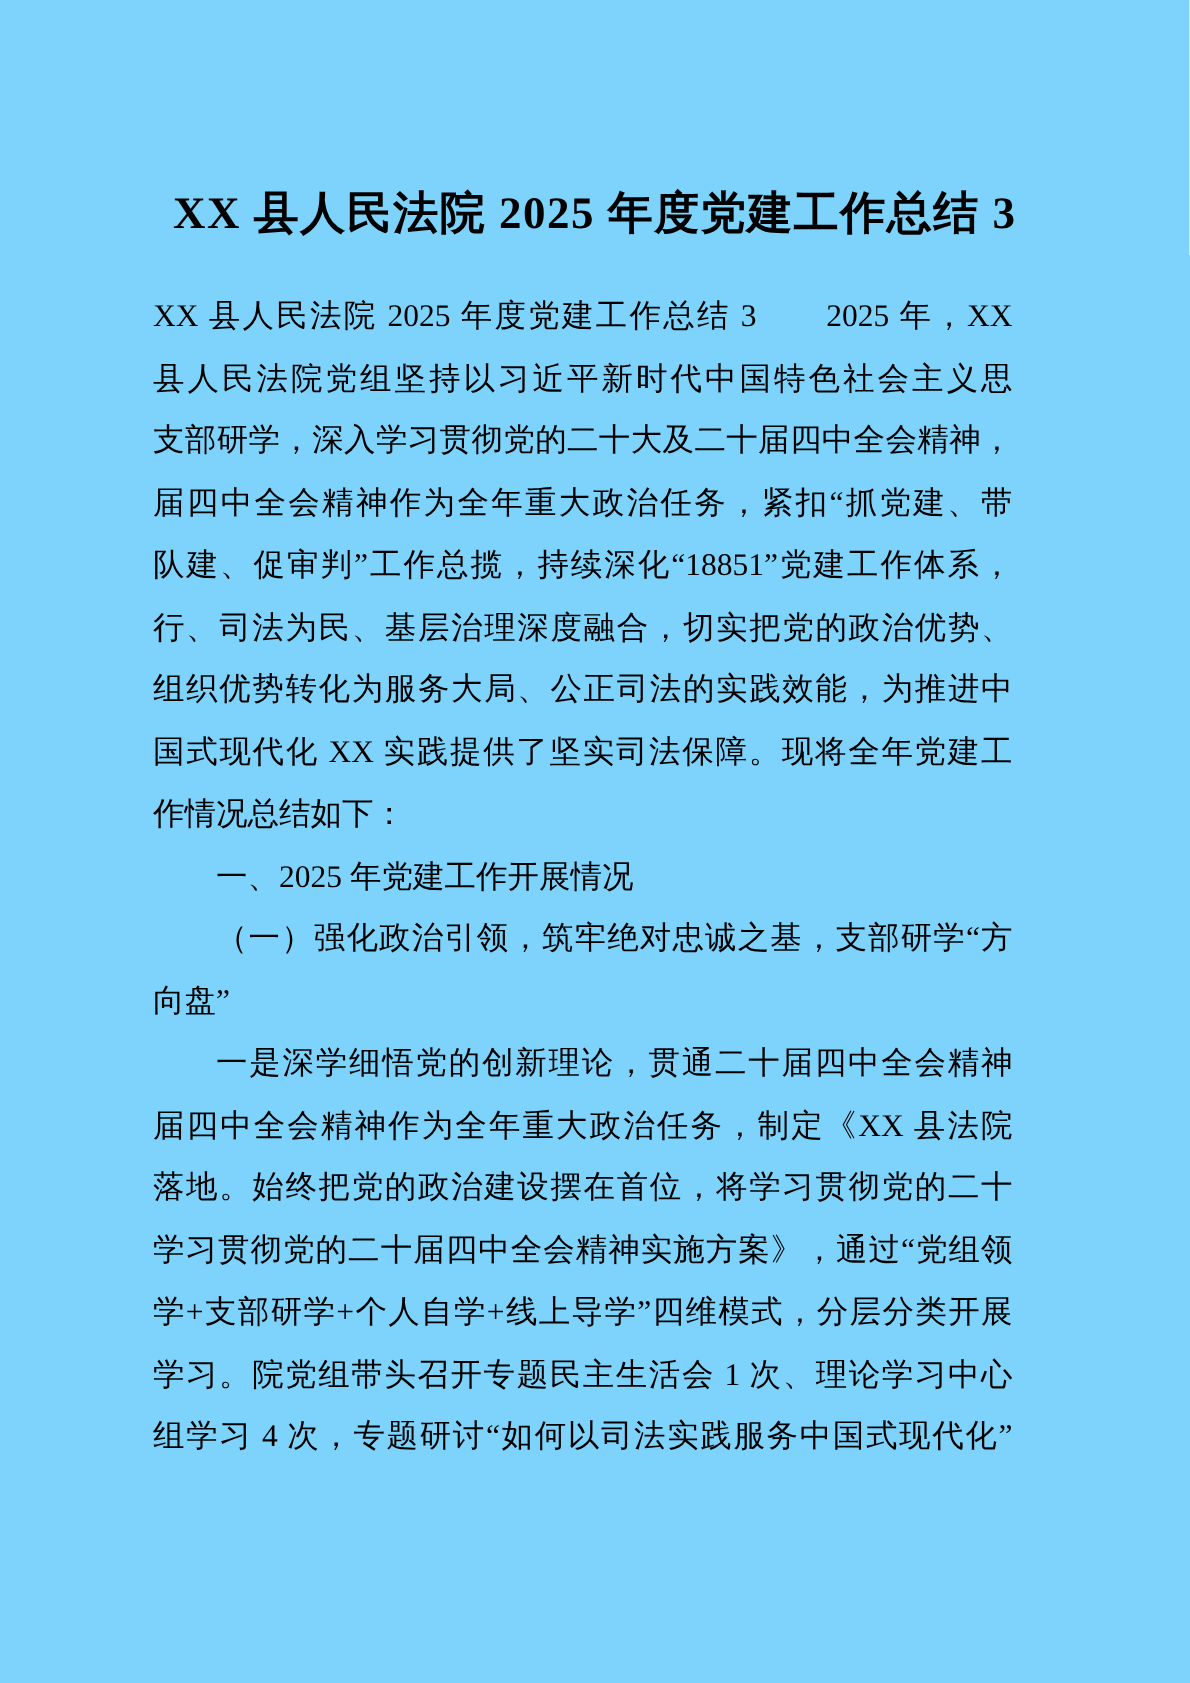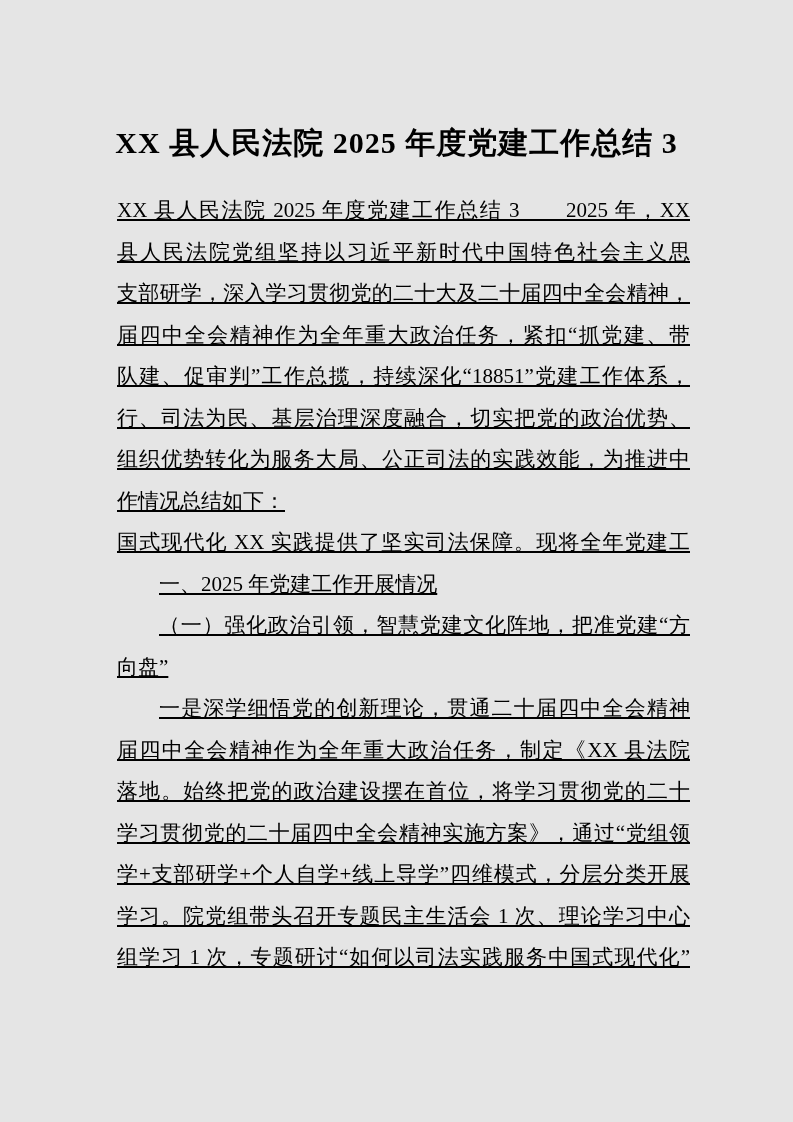--- a/index.html
+++ b/index.html
@@ -4,44 +4,43 @@
 <style>
   html, body {
     margin: 0;
     padding: 0;
     background: #ffffff;
   }
   .page {
     position: relative;
     width: 793px;
     height: 1122px;
-    background: #e5e5e5;
+    background: #7dd3fc;
     overflow: hidden;
     font-family: "Liberation Serif", "DejaVu Serif", serif;
     color: #000000;
   }
   .doc-title {
     position: absolute;
     top: 121px;
     left: 0;
     width: 100%;
     margin: 0;
     text-align: center;
     font-size: 30px;
     line-height: 44px;
     font-weight: bold;
     letter-spacing: 1px;
     white-space: nowrap;
   }
   .doc-body {
     position: absolute;
-    left: 117px;
+    left: 102px;
     top: 190px;
     width: 573px;
-    text-decoration: underline;
   }
   .line {
     font-size: 21px;
     line-height: 41.5px;
     height: 41.5px;
     white-space: nowrap;
     text-align: justify;
     text-align-last: justify;
   }
   .line.para-end {
@@ -58,26 +57,26 @@
 <div class="page">
   <h1 class="doc-title">XX 县人民法院 2025 年度党建工作总结 3</h1>
   <div class="doc-body">
       <div class="line">XX 县人民法院 2025 年度党建工作总结 3　　2025 年，XX</div>
       <div class="line">县人民法院党组坚持以习近平新时代中国特色社会主义思</div>
       <div class="line">支部研学，深入学习贯彻党的二十大及二十届四中全会精神，</div>
       <div class="line">届四中全会精神作为全年重大政治任务，紧扣“抓党建、带</div>
       <div class="line">队建、促审判”工作总揽，持续深化“18851”党建工作体系，</div>
       <div class="line">行、司法为民、基层治理深度融合，切实把党的政治优势、</div>
       <div class="line">组织优势转化为服务大局、公正司法的实践效能，为推进中</div>
+      <div class="line">国式现代化 XX 实践提供了坚实司法保障。现将全年党建工</div>
       <div class="line para-end">作情况总结如下：</div>
-      <div class="line">国式现代化 XX 实践提供了坚实司法保障。现将全年党建工</div>
       <div class="line para-end indent">一、2025 年党建工作开展情况</div>
-      <div class="line indent">（一）强化政治引领，智慧党建文化阵地，把准党建“方</div>
+      <div class="line indent">（一）强化政治引领，筑牢绝对忠诚之基，支部研学“方</div>
       <div class="line para-end">向盘”</div>
       <div class="line indent">一是深学细悟党的创新理论，贯通二十届四中全会精神</div>
       <div class="line">届四中全会精神作为全年重大政治任务，制定《XX 县法院</div>
       <div class="line">落地。始终把党的政治建设摆在首位，将学习贯彻党的二十</div>
       <div class="line">学习贯彻党的二十届四中全会精神实施方案》，通过“党组领</div>
       <div class="line">学+支部研学+个人自学+线上导学”四维模式，分层分类开展</div>
       <div class="line">学习。院党组带头召开专题民主生活会 1 次、理论学习中心</div>
-      <div class="line">组学习 1 次，专题研讨“如何以司法实践服务中国式现代化”</div>
+      <div class="line">组学习 4 次，专题研讨“如何以司法实践服务中国式现代化”</div>
     </div>
 </div>
 
 </body></html>

